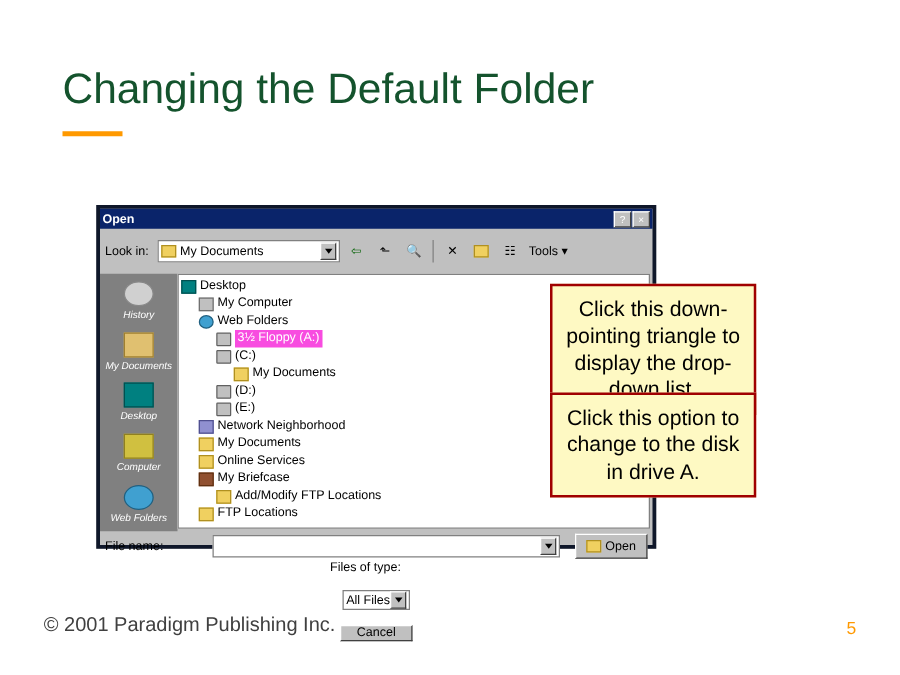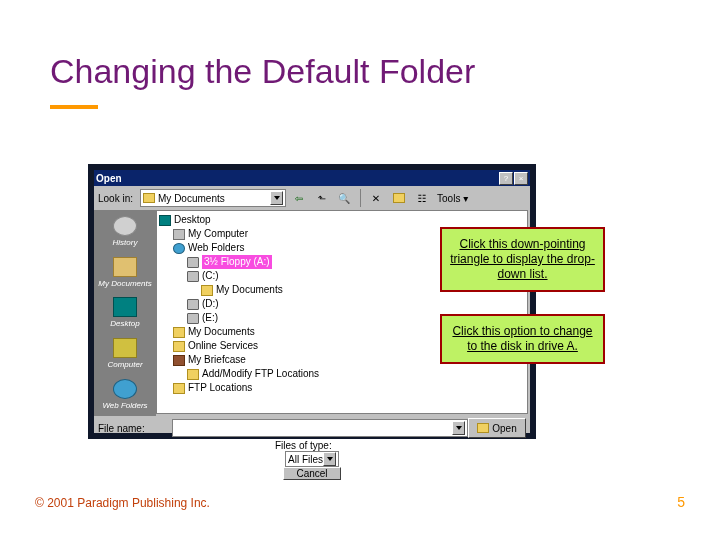--- a/index.html
+++ b/index.html
@@ -1,30 +1,30 @@
 <!DOCTYPE html>
 <html><head>
 <meta charset="utf-8">
 <style>
   * { box-sizing: border-box; margin: 0; padding: 0; }
   html, body { width: 720px; height: 540px; background: #fff; font-family: Arial, sans-serif; overflow: hidden; position: relative; }
   .slide { position: relative; width: 720px; height: 540px; }
-  .title { position: absolute; top: 52px; left: 50px; font-size: 34px; color: #701a75; font-family: "Comic Sans MS", "Comic Sans", cursive, Arial; }
+  .title { position: absolute; top: 52px; left: 50px; font-size: 34px; color: #14532d; font-family: "Comic Sans MS", "Comic Sans", cursive, Arial; }
   .accent { position: absolute; top: 105px; left: 50px; width: 48px; height: 4px; background: #ff9900; }
-  .footer-left { position: absolute; bottom: 30px; left: 35px; font-size: 12px; color: #c2410c; }
+  .footer-left { position: absolute; bottom: 30px; left: 35px; font-size: 16px; color: #404040; }
   .footer-right { position: absolute; bottom: 30px; right: 35px; font-size: 14px; color: #ff9900; }
 
   
-  .dlg { position: absolute; top: 164px; left: 88px; width: 448px; height: 275px; background: #c0c0c0; border: 6px solid #0f172a; font-family: Tahoma, Arial, sans-serif; font-size: 10px; }
+  .dlg { position: absolute; top: 164px; left: 77px; width: 448px; height: 275px; background: #c0c0c0; border: 3px solid #0f172a; font-family: Tahoma, Arial, sans-serif; font-size: 10px; }
   .titlebar { height: 16px; background: linear-gradient(to right, #0a246a, #0a246a); color: #fff; display: flex; align-items: center; padding: 0 2px; }
   .titlebar-text { font-size: 10px; font-weight: bold; }
   .titlebar-btns { margin-left: auto; display: flex; gap: 1px; }
   .sysbtn { width: 14px; height: 13px; background: #c0c0c0; border: 1px solid #fff; border-right-color: #404040; border-bottom-color: #404040; font-size: 8px; line-height: 11px; text-align: center; }
 
-  .toolbar-row { height: 24px; display: flex; align-items: center; padding: 2px 4px; gap: 3px; }
+  .toolbar-row { height: 36px; display: flex; align-items: center; padding: 2px 4px; gap: 3px; }
   .lbl { font-size: 10px; margin-right: 4px; }
   .lookin { flex: 0 0 146px; height: 18px; background: #fff; border: 1px solid #808080; display: flex; align-items: center; padding: 0 2px; font-size: 10px; gap: 3px; }
   .lookin .ddbtn { width: 13px; height: 14px; background: #c0c0c0; border: 1px solid #fff; border-right-color: #404040; border-bottom-color: #404040; margin-left: auto; display: flex; align-items: center; justify-content: center; }
   .tri-down { width: 0; height: 0; border-left: 3px solid transparent; border-right: 3px solid transparent; border-top: 4px solid #000; }
   .tbbtn { width: 20px; height: 20px; background: #c0c0c0; border: 1px solid #c0c0c0; display: flex; align-items: center; justify-content: center; }
   .sep { width: 1px; height: 18px; background: #808080; margin: 0 2px; }
   .tools-label { font-size: 10px; padding: 0 2px; }
 
   .body-row { display: flex; height: 206px; }
   .placesbar { width: 62px; background: #808080; padding: 4px 0; display: flex; flex-direction: column; gap: 6px; align-items: center; }
@@ -44,28 +44,28 @@
   .ticon { width: 12px; height: 11px; display: inline-block; }
   .ticon.folder { background: #f0d060; border: 1px solid #b09020; }
   .ticon.desktop { background: #008080; border: 1px solid #005050; }
   .ticon.computer { background: #c0c0c0; border: 1px solid #707070; }
   .ticon.drive { background: #c0c0c0; border: 1px solid #606060; border-radius: 1px; }
   .ticon.network { background: #9090d0; border: 1px solid #505090; }
   .ticon.briefcase { background: #905030; border: 1px solid #603010; }
   .ticon.webf { background: #40a0d0; border: 1px solid #206080; border-radius: 50%; }
   .selected { background: #f84ce0; color: #fff; padding: 0 2px; }
 
-  .bottom-row { height: 24px; display: flex; align-items: center; padding: 2px 4px; gap: 0; }
+  .bottom-row { height: 24px; display: flex; align-items: center; padding: 2px 4px; gap: 12px; }
   .bottom-row .lbl { width: 70px; }
   .txtfield { flex: 1; height: 18px; background: #fff; border: 1px solid #808080; display: flex; align-items: center; padding: 0 2px; font-size: 10px; text-align: right; }
   .txtfield .ddbtn { width: 13px; height: 14px; background: #c0c0c0; border: 1px solid #fff; border-right-color: #404040; border-bottom-color: #404040; margin-left: auto; display: flex; align-items: center; justify-content: center; }
   .actbtn { width: 58px; height: 20px; background: #c0c0c0; border: 1px solid #fff; border-right-color: #404040; border-bottom-color: #404040; font-size: 10px; display: flex; align-items: center; justify-content: center; gap: 3px; }
 
   
-  .callout { position: absolute; width: 165px; background: #bef264; border: 2px solid #a00000; padding: 8px; font-size: 12px; text-align: center; line-height: 1.25; font-family: Arial, sans-serif; text-decoration: underline; }
+  .callout { position: absolute; width: 165px; background: #fef9c3; border: 2px solid #a00000; padding: 8px; font-size: 17px; text-align: center; line-height: 1.25; font-family: Arial, sans-serif; }
   .callout1 { top: 227px; left: 440px; }
   .callout2 { top: 314px; left: 440px; }
 
   
   .line { position: absolute; background: #a00000; height: 1px; transform-origin: left center; }
 
   .folder-mini { width: 12px; height: 10px; background: #f0d060; border: 1px solid #b09020; display: inline-block; }
 </style>
 </head>
 <body>
@@ -169,20 +169,24 @@
             </div>
           <div class="tree-item ind2">
               <span class="ticon drive"></span>
               <span>(D:)</span>
             </div>
           <div class="tree-item ind2">
               <span class="ticon drive"></span>
               <span>(E:)</span>
             </div>
           <div class="tree-item ind1">
+              <span class="ticon network"></span>
+              <span>Network Neighborhood</span>
+            </div>
+          <div class="tree-item ind1">
               <span class="ticon folder"></span>
               <span>My Documents</span>
             </div>
           <div class="tree-item ind1">
               <span class="ticon folder"></span>
               <span>Online Services</span>
             </div>
           <div class="tree-item ind1">
               <span class="ticon briefcase"></span>
               <span>My Briefcase</span>

